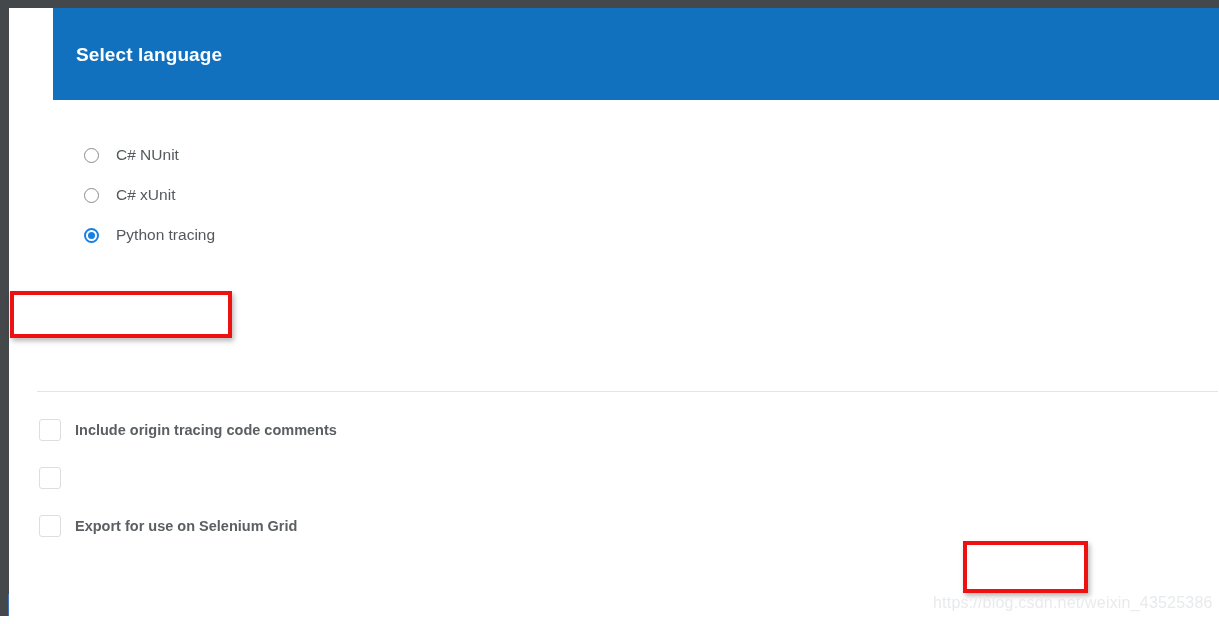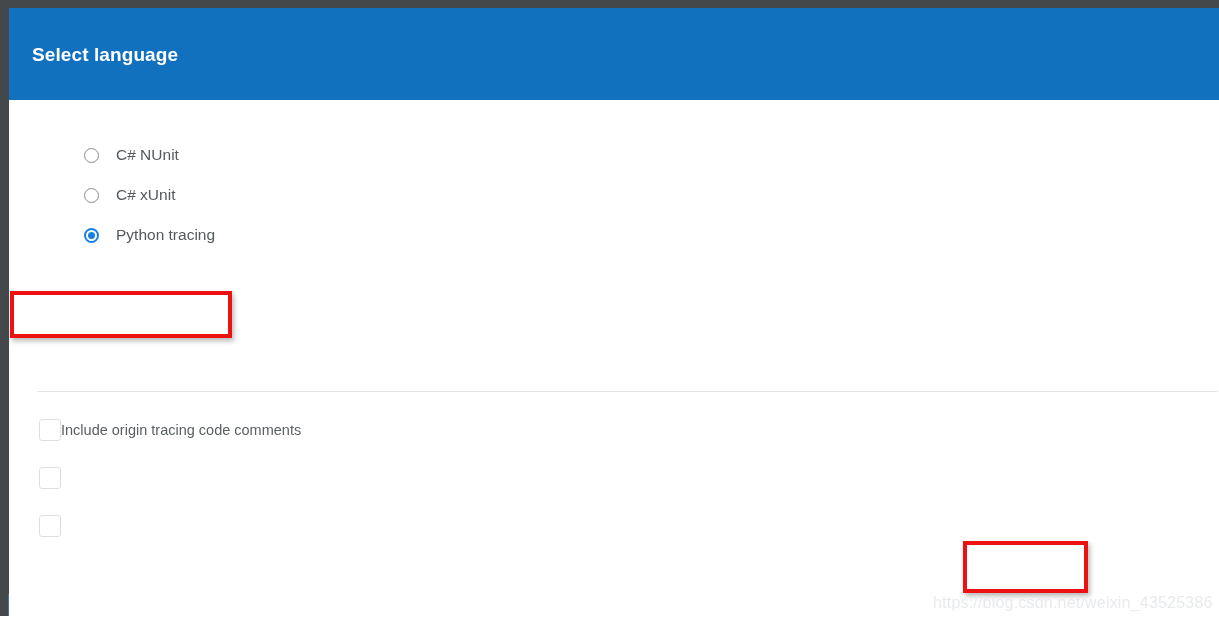--- a/index.html
+++ b/index.html
@@ -41,20 +41,21 @@
     left: 9px; top: 8px;
     width: 1210px;
     height: 616px;
     background: #ffffff;
   }
 
   #dialog-header {
     height: 92px;
     background: #1271bf;
     position: relative;
+    margin-left: 44px;
   }
   #dialog-title {
     position: absolute;
     left: 23px;
     top: 36px;
     color: #ffffff;
     font-size: 19px;
     font-weight: bold;
     letter-spacing: 0.1px;
   }
@@ -135,22 +136,24 @@
   .check-mark {
     width: 22px;
     height: 22px;
     border: 1px solid #dcdee0;
     border-radius: 3px;
     box-sizing: border-box;
     background: #ffffff;
     flex: 0 0 auto;
   }
   .check-label {
+    margin-left: 14px;
     font-size: 14.5px;
     color: #5a5f62;
+    font-weight: bold;
   }
 
   
   .annot-box {
     position: absolute;
     border: 4px solid #ee1111;
     box-sizing: border-box;
     box-shadow: 2px 3px 5px rgba(0,0,0,0.28);
     pointer-events: none;
   }
@@ -224,20 +227,21 @@
         <span class="check-mark"></span>
         <span class="check-label">Include origin tracing code comments</span>
       </div>
 
       <div class="check-row">
         <span class="check-mark"></span>
       </div>
 
       <div class="check-row">
         <span class="check-mark"></span>
+        <span class="check-label">Export for use on Selenium Grid</span>
       </div>
 
     </div>
 
   </div>
 </div>
 
 <div class="annot-box" id="annot-python"></div>
 <div class="annot-box" id="annot-export"></div>
 

